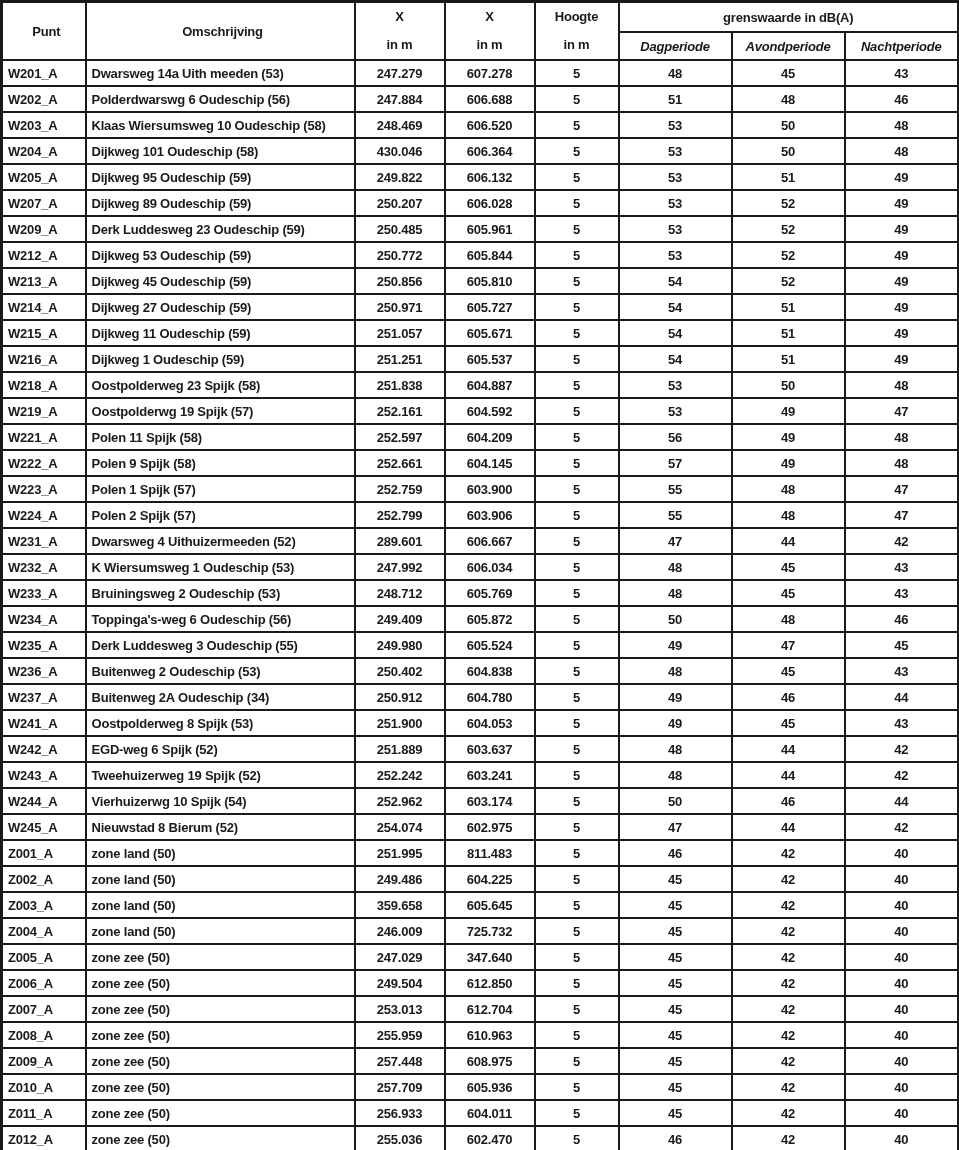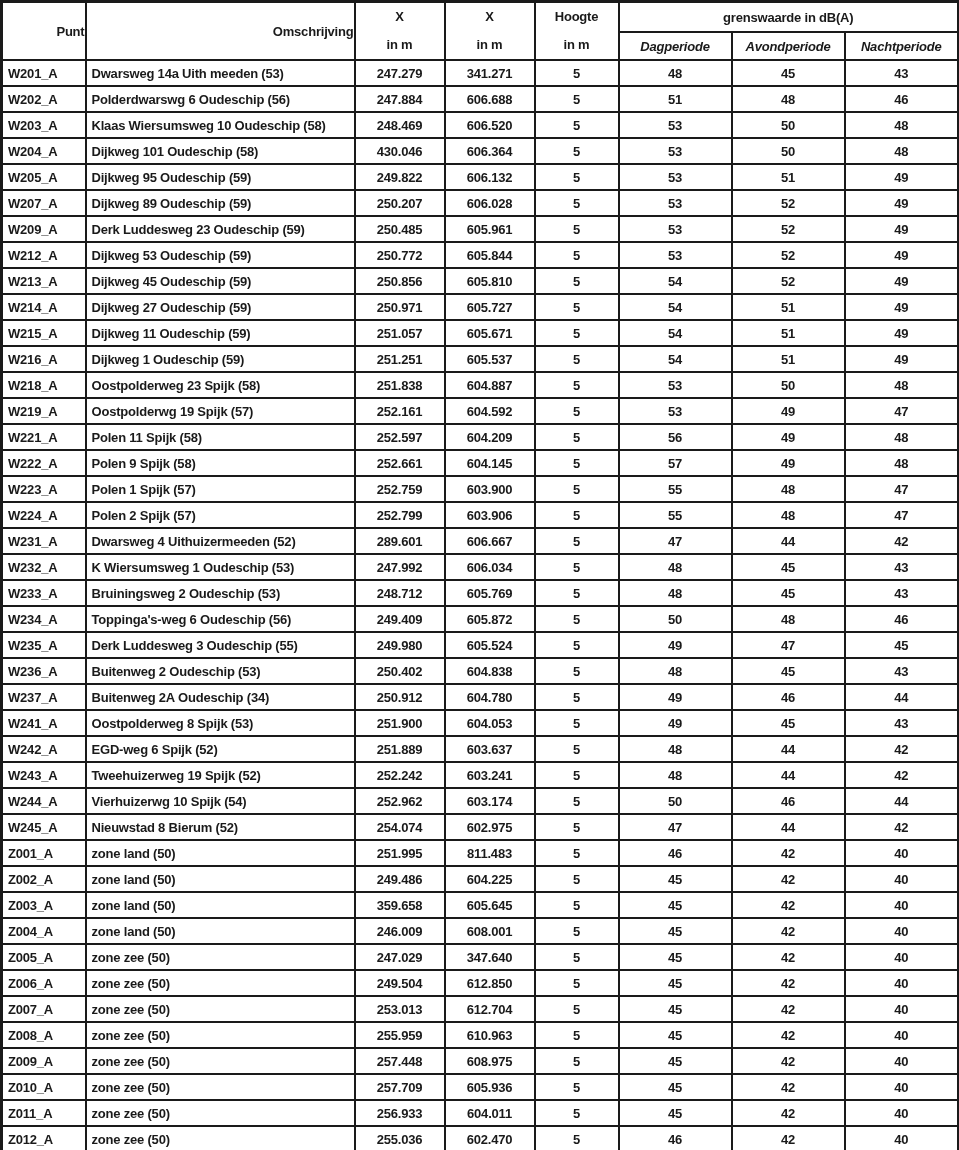--- a/index.html
+++ b/index.html
@@ -19,21 +19,21 @@
     overflow: hidden;
     white-space: nowrap;
     letter-spacing: -0.2px;
   }
   thead tr.h1 th { height: 28px; }
   thead tr.h2 th { height: 26px; font-style: italic; }
   tbody td { height: 24px; }
   .left { text-align: left; padding-left: 5px; }
   .center { text-align: center; }
   th { text-align: center; vertical-align: middle; }
-  th.left { text-align: right; }
+  th.left { text-align: center; }
   .twolines div { line-height: 14px; }
   .twolines div:first-child { margin-bottom: 14px; }
 </style>
 </head>
 <body>
 
 <table>
   <colgroup>
     <col style="width:84px">
     <col style="width:269px">
@@ -76,21 +76,21 @@
       <th>Dagperiode</th>
       <th>Avondperiode</th>
       <th>Nachtperiode</th>
     </tr>
   </thead>
   <tbody>
       <tr>
         <td class="left">W201_A</td>
         <td class="left">Dwarsweg 14a Uith meeden (53)</td>
         <td class="center">247.279</td>
-        <td class="center">341.271</td>
+        <td class="center">607.278</td>
         <td class="center">5</td>
         <td class="center">48</td>
         <td class="center">45</td>
         <td class="center">43</td>
       </tr>
       <tr>
         <td class="left">W202_A</td>
         <td class="left">Polderdwarswg 6 Oudeschip (56)</td>
         <td class="center">247.884</td>
         <td class="center">606.688</td>
@@ -406,21 +406,21 @@
         <td class="center">605.645</td>
         <td class="center">5</td>
         <td class="center">45</td>
         <td class="center">42</td>
         <td class="center">40</td>
       </tr>
       <tr>
         <td class="left">Z004_A</td>
         <td class="left">zone land (50)</td>
         <td class="center">246.009</td>
-        <td class="center">608.001</td>
+        <td class="center">725.732</td>
         <td class="center">5</td>
         <td class="center">45</td>
         <td class="center">42</td>
         <td class="center">40</td>
       </tr>
       <tr>
         <td class="left">Z005_A</td>
         <td class="left">zone zee (50)</td>
         <td class="center">247.029</td>
         <td class="center">347.640</td>

